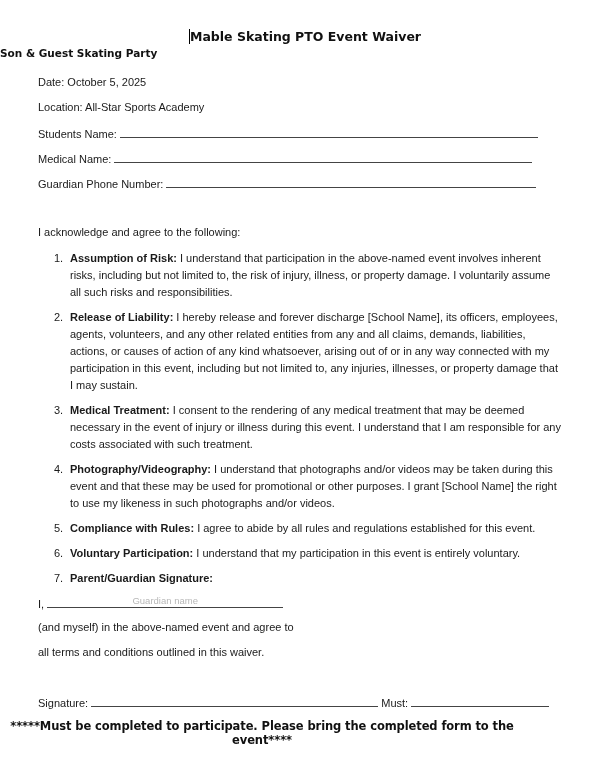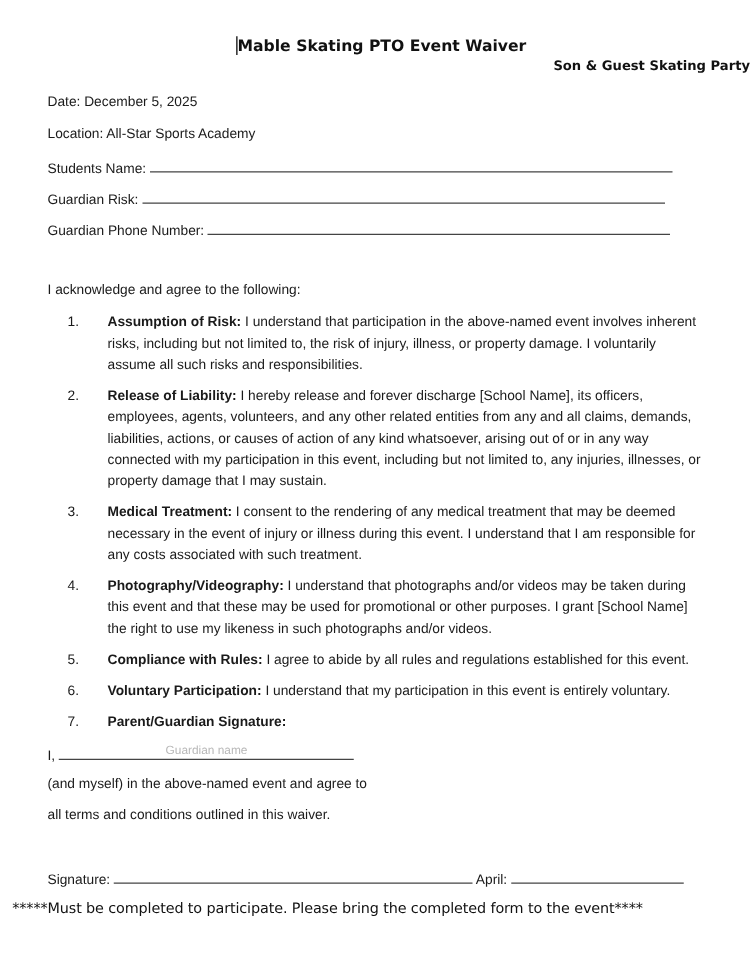--- a/index.html
+++ b/index.html
@@ -11,60 +11,60 @@
   .title {
     position: absolute; top: 29px; left: 0; width: 610px; text-align: center;
     font-family: "DejaVu Sans", sans-serif; font-weight: bold; font-size: 12.5px;
     color: #111;
   }
   .caret {
     display: inline-block; width: 1px; height: 15px; background: #000;
     vertical-align: -3px; margin-right: 0px;
   }
   .subtitle {
-    position: absolute; top: 47px; left: 0; width: 600px; text-align: right;
+    position: absolute; top: 47px; left: 0; width: 600px; text-align: left;
     font-family: "DejaVu Sans", sans-serif; font-weight: bold; font-size: 10.5px;
     color: #111;
   }
   .line { position: absolute; left: 38px; font-size: 11px; white-space: nowrap; }
   .blank {
     display: inline-block; border-bottom: 1px solid #444; height: 11px;
     vertical-align: baseline; position: relative;
   }
   .blank .ph {
     position: absolute; top: -1px; left: 0; width: 100%; text-align: center;
     color: #b8b8b8; font-size: 9.5px;
   }
   .item { position: absolute; left: 54px; width: 510px; font-size: 11px; line-height: 17px; }
   .item .num { position: absolute; left: 0; top: 0; width: 16px; }
-  .item .body { margin-left: 32px; }
+  .item .body { margin-left: 16px; }
   .item b { font-weight: bold; }
   .notice {
     position: absolute; top: 719px; left: 0; width: 524px; text-align: center;
-    font-family: "DejaVu Sans", sans-serif; font-weight: normal; font-size: 11.5px;
+    font-family: "DejaVu Sans", sans-serif; font-weight: bold; font-size: 11.5px;
     color: #111; letter-spacing: -0.1px;
   }
 </style>
 </head>
 <body>
 
 <div>
 
   <div class="title"><span class="caret"></span><span>Mable Skating PTO Event Waiver</span></div>
   <div class="subtitle">Son &amp; Guest Skating Party</div>
 
-  <div class="line" style="top:76px">Date: December 5, 2025</div>
+  <div class="line" style="top:76px">Date: October 5, 2025</div>
   <div class="line" style="top:101px">Location: All-Star Sports Academy</div>
 
   <div class="line" style="top:126px">
     <span>Students Name:</span>
     <span class="blank" style="width:418px"></span>
   </div>
   <div class="line" style="top:151px">
-    <span>Guardian Risk:</span>
+    <span>Medical Name:</span>
     <span class="blank" style="width:418px"></span>
   </div>
   <div class="line" style="top:176px">
     <span>Guardian Phone Number:</span>
     <span class="blank" style="width:370px"></span>
   </div>
 
   <div class="line" style="top:226px">I acknowledge and agree to the following:</div>
 
   <div class="item" style="top:250px">
@@ -101,18 +101,18 @@
     <span class="blank" style="width:236px"><span class="ph">Guardian name</span></span>
   </div>
   <div class="line" style="top:621px">
     <span>(and myself) in the above-named event and agree to</span>
   </div>
   <div class="line" style="top:646px">all terms and conditions outlined in this waiver.</div>
 
   <div class="line" style="top:695px">
     <span>Signature:</span>
     <span class="blank" style="width:287px"></span>
-    <span>April:</span>
+    <span>Must:</span>
     <span class="blank" style="width:138px"></span>
   </div>
 
   <div class="notice">*****Must be completed to participate. Please bring the completed form to the event****</div>
 </div>
 
 </body></html>

